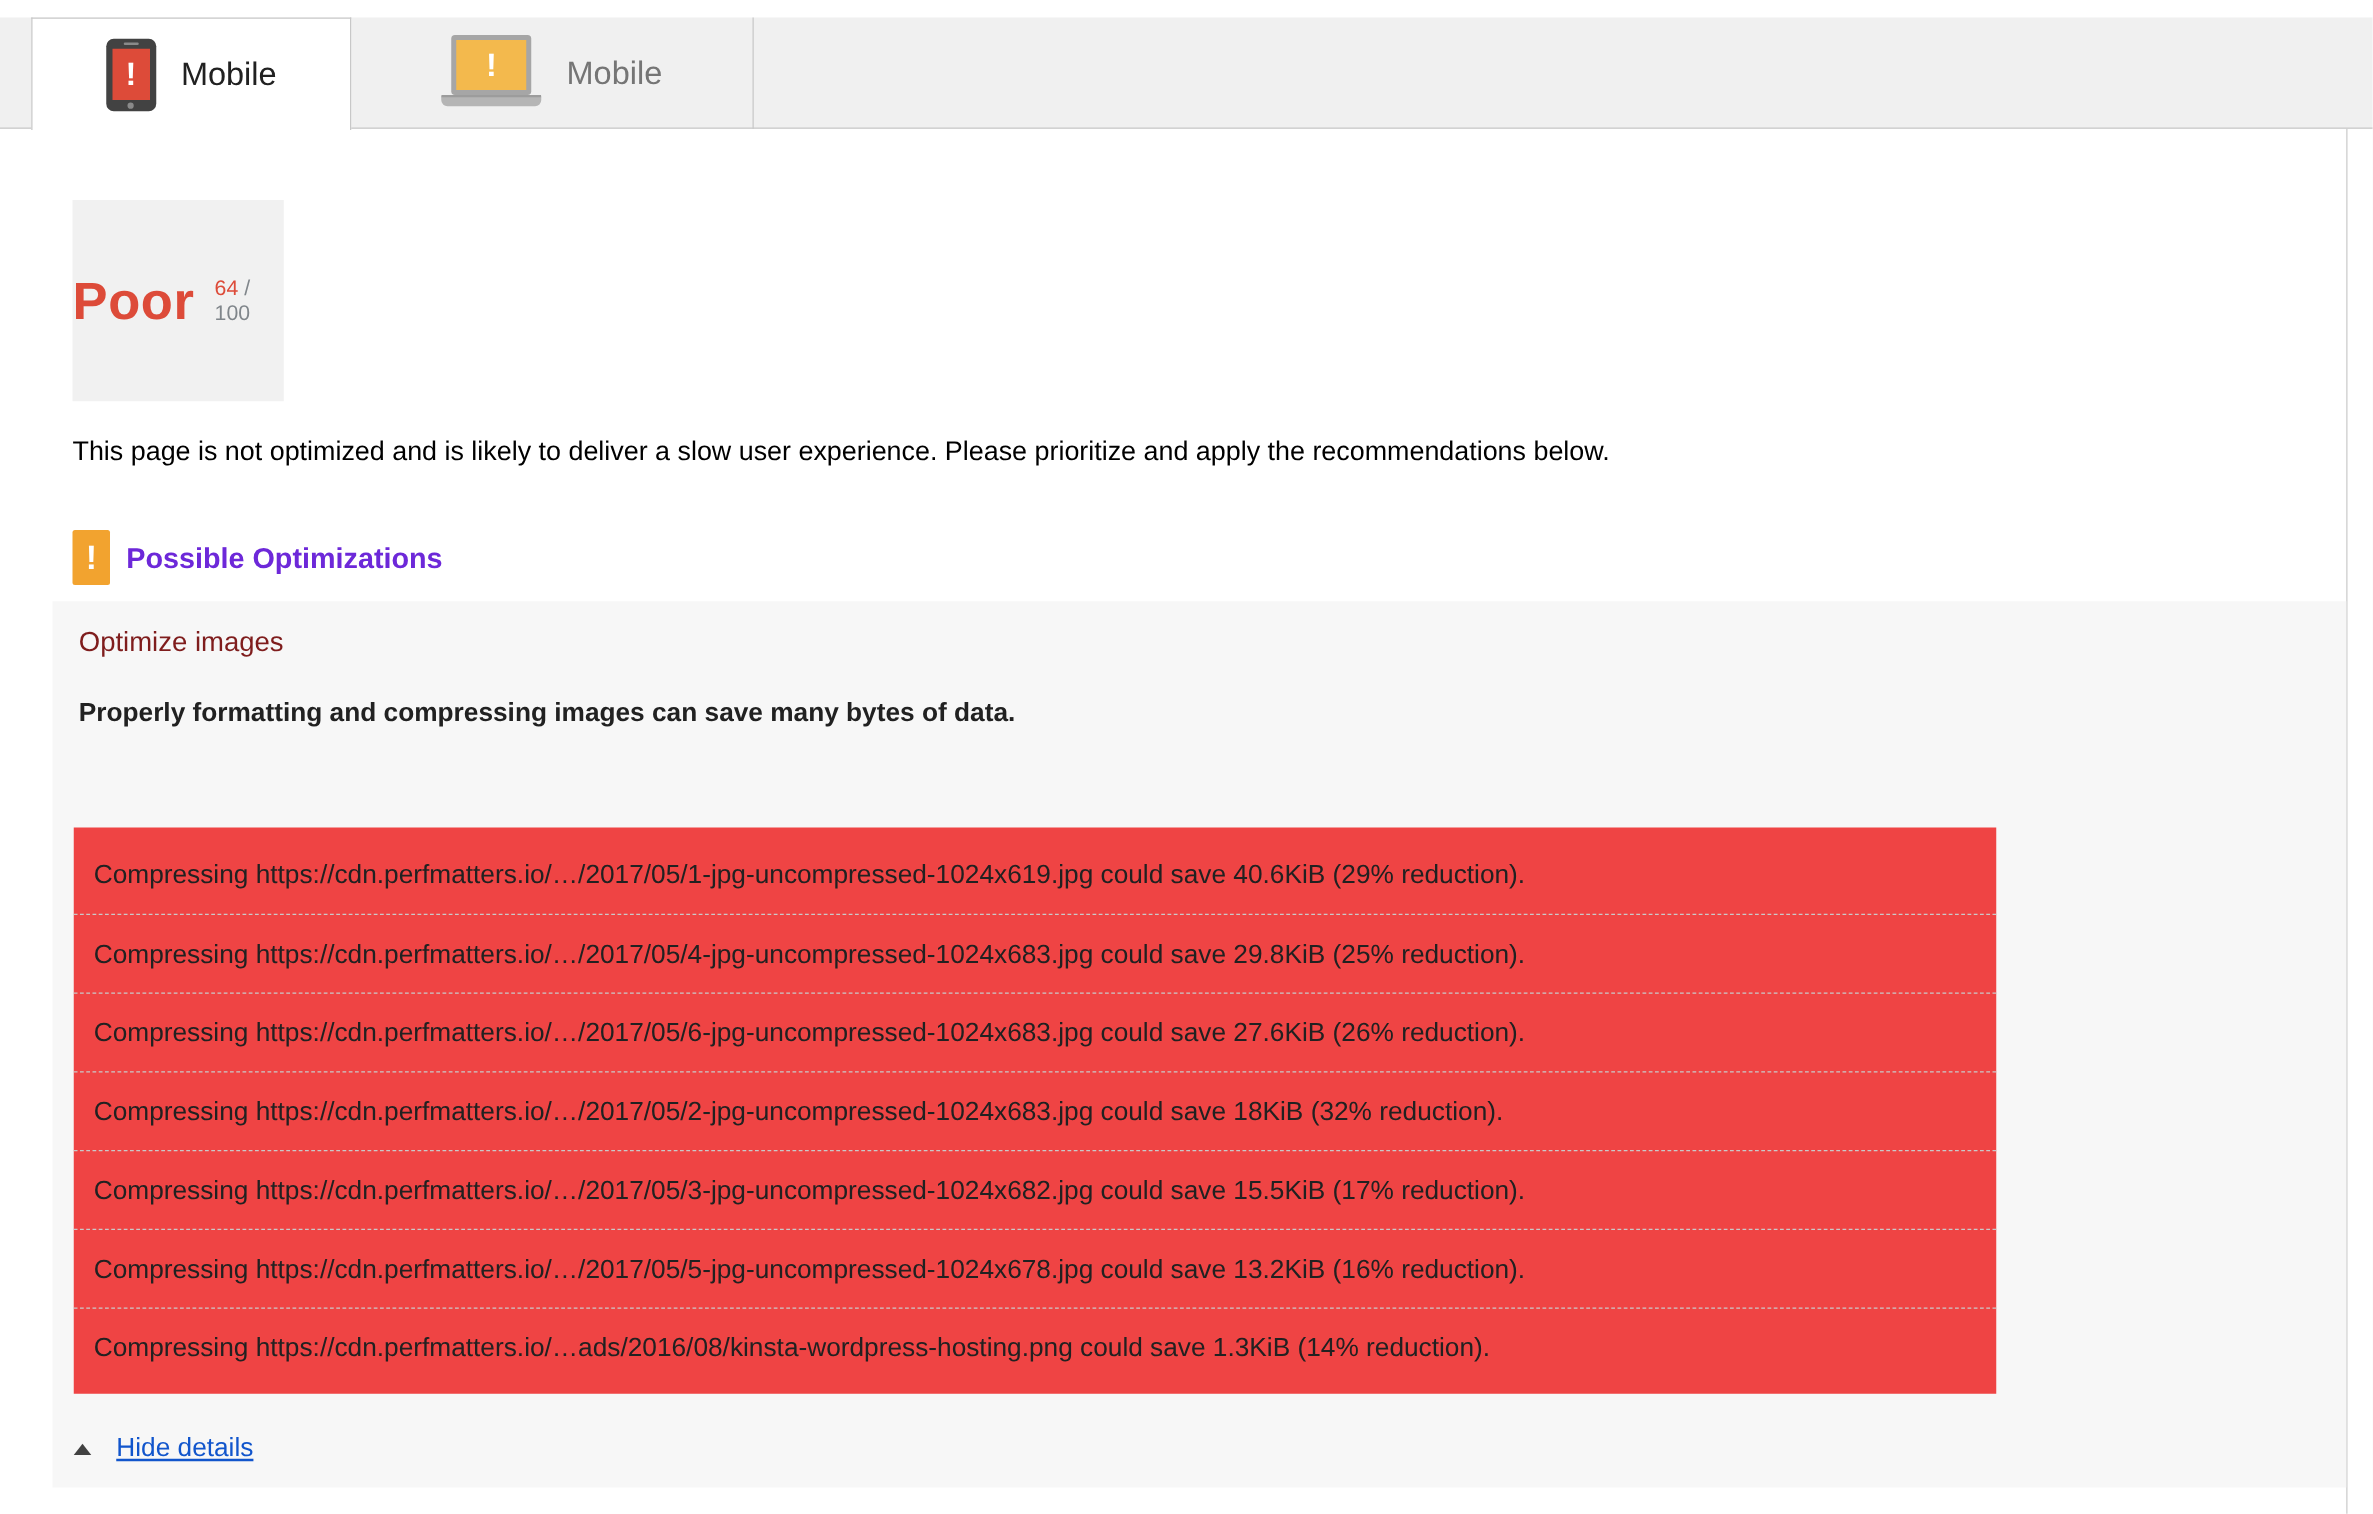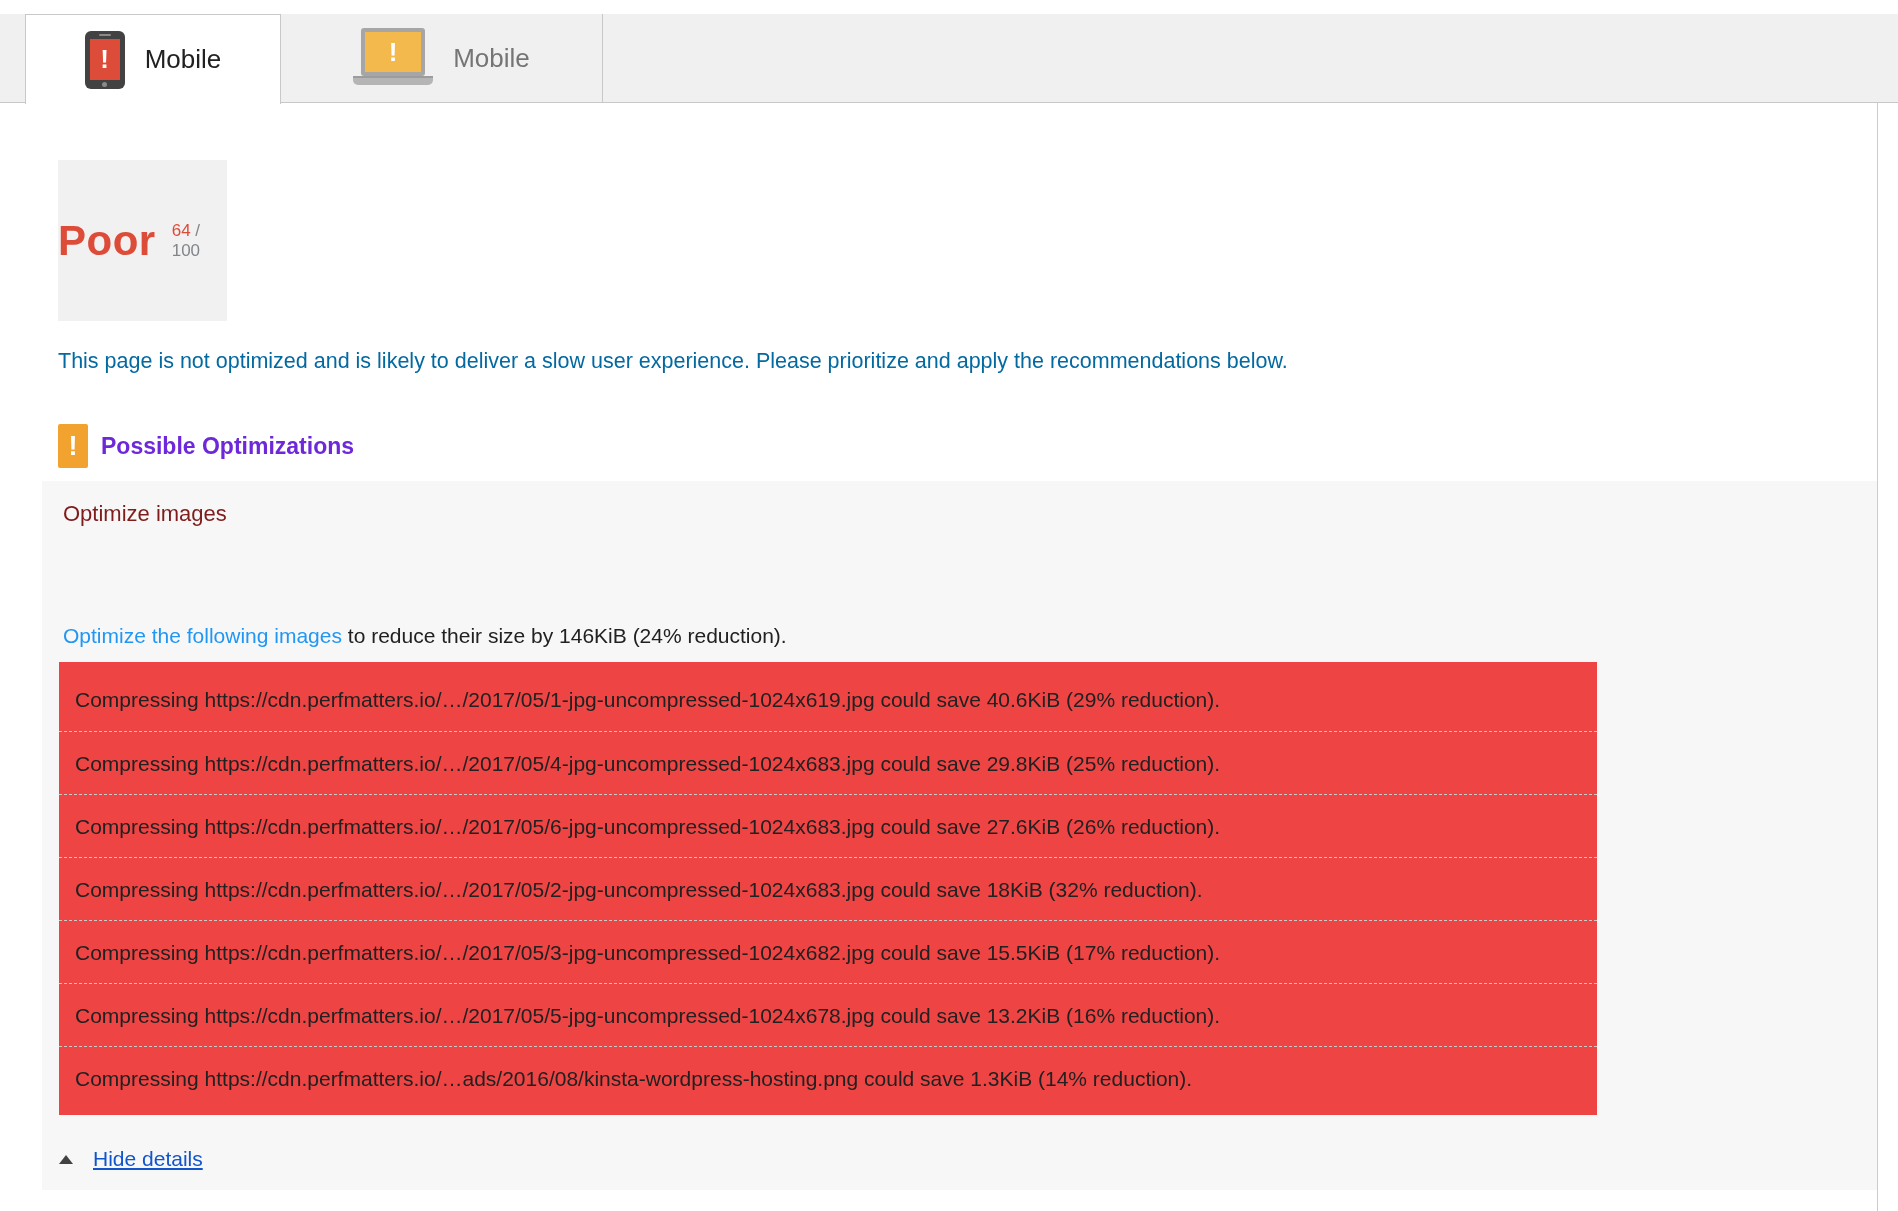--- a/index.html
+++ b/index.html
@@ -44,21 +44,21 @@
 
   
   .scorebox { left:58px; top:160px; width:169px; height:161px; background:#f1f1f1;
               display:flex; flex-direction:row; align-items:center; justify-content:center;
               gap:16px; }
   .score-rating { color:#dd4b39; font-size:42px; font-weight:bold; letter-spacing:0.5px; }
   .score-line { font-size:17px; color:#80868b; }
   .score-value { color:#dd4b39; }
 
   
-  .summary { left:58px; top:349px; width:1790px; font-size:21.5px; color:#0369a1;
+  .summary { left:58px; top:349px; width:1790px; font-size:21.5px; color:#000000;
              white-space:nowrap; }
 
   
   .sec-header { left:58px; top:424px; height:44px; display:flex; align-items:center; gap:13px; }
   .warn-icon { width:30px; height:44px; background:#f2a32f; border-radius:2px;
                display:flex; align-items:center; justify-content:center;
                color:#ffffff; font-weight:bold; font-size:27px; }
   .sec-title { font-size:23px; font-weight:bold; color:#6d28d9; }
 
   
@@ -119,21 +119,21 @@
 
 <div class="abs summary">This page is not optimized and is likely to deliver a slow user experience. Please prioritize and apply the recommendations below.</div>
 
 <div class="abs sec-header">
   <span class="warn-icon">!</span>
   <span class="sec-title">Possible Optimizations</span>
 </div>
 
 <div class="abs panel">
   <div class="opt-name">Optimize images</div>
-  <div class="opt-linkline"><a class="opt-link">Optimize the following images</a><span> to reduce their size by 146KiB (24% reduction).</span></div>
+  <div class="opt-desc">Properly formatting and compressing images can save many bytes of data.</div>
 
   <div class="rows">
 
       <div class="row">Compressing https://cdn.perfmatters.io/…/2017/05/1-jpg-uncompressed-1024x619.jpg could save 40.6KiB (29% reduction).</div>
 
       <div class="row">Compressing https://cdn.perfmatters.io/…/2017/05/4-jpg-uncompressed-1024x683.jpg could save 29.8KiB (25% reduction).</div>
 
       <div class="row">Compressing https://cdn.perfmatters.io/…/2017/05/6-jpg-uncompressed-1024x683.jpg could save 27.6KiB (26% reduction).</div>
 
       <div class="row">Compressing https://cdn.perfmatters.io/…/2017/05/2-jpg-uncompressed-1024x683.jpg could save 18KiB (32% reduction).</div>

